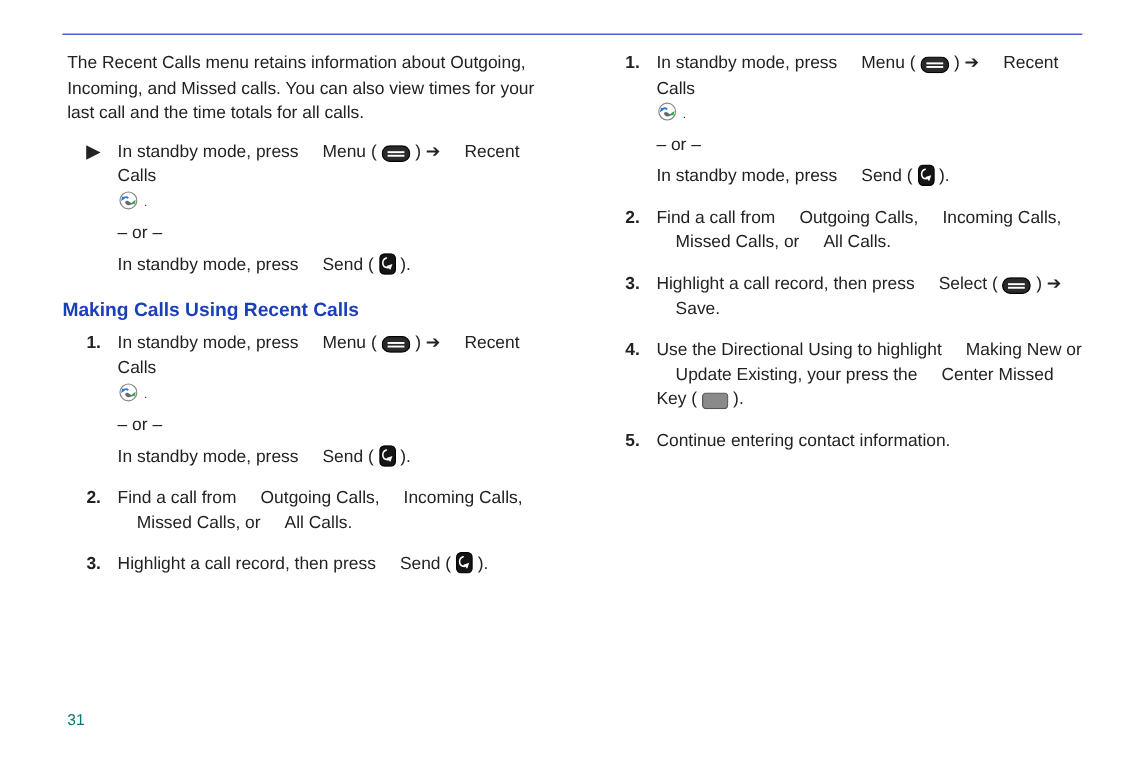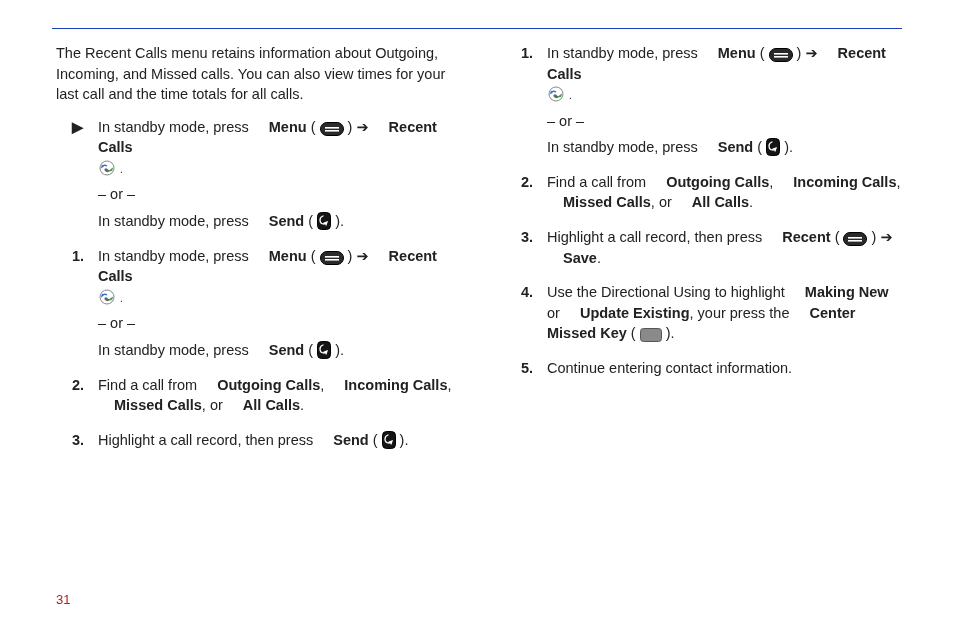--- a/index.html
+++ b/index.html
@@ -63,34 +63,34 @@
   .bullet-tri {
     flex: 0 0 26px;
     font-weight: 700;
   }
   .step-body {
     flex: 1 1 auto;
   }
   .step-body > div {
     margin-bottom: 6px;
   }
-  b { font-weight: 700; padding-left: 16px; }
+  b { font-weight: 400; padding-left: 16px; }
   .icon-wrap {
     white-space: nowrap;
   }
   .tiny { font-size: 10px; }
   svg.inline-icon {
     vertical-align: -4px;
   }
   .page-num {
     position: absolute;
     left: 56px;
     top: 592px;
     font-size: 13px;
-    color: #b91c1c;
+    color: #0f766e;
   }
 </style>
 </head>
 <body>
 
 <svg width="0" height="0" style="position:absolute">
   <defs>
     <g id="menu-key">
       <rect x="0.5" y="0.5" width="23" height="13" rx="6.5" fill="#2a2a2a" stroke="#000"></rect>
       <rect x="5" y="5" width="14" height="1.6" fill="#fff"></rect>
@@ -147,20 +147,21 @@
               <span class="icon-wrap">(
                 <svg class="inline-icon" width="14" height="18">
                     <use href="#send-key"></use>
                   </svg>
               ).</span>
             </div>
           </div>
         </li>
       </ul>
 
+      <div class="subhead">Making Calls Using Recent Calls</div>
       <ul class="steps">
         <li>
           <span class="num">1.</span>
           <div class="step-body">
             <div>
               <span>In standby mode, press</span>
               <b>Menu</b>
               <span class="icon-wrap">(
                 <svg class="inline-icon" width="24" height="14">
                     <use href="#menu-key"></use>
@@ -258,21 +259,21 @@
               <b>Missed Calls</b><span>, or</span>
               <b>All Calls</b><span>.</span>
             </div>
           </div>
         </li>
         <li>
           <span class="num">3.</span>
           <div class="step-body">
             <div>
               <span>Highlight a call record, then press</span>
-              <b>Recent</b>
+              <b>Select</b>
               <span class="icon-wrap">(
                 <svg class="inline-icon" width="24" height="14">
                     <use href="#menu-key"></use>
                   </svg>
               )</span>
               <span>➔</span>
               <b>Save</b><span>.</span>
             </div>
           </div>
         </li>

